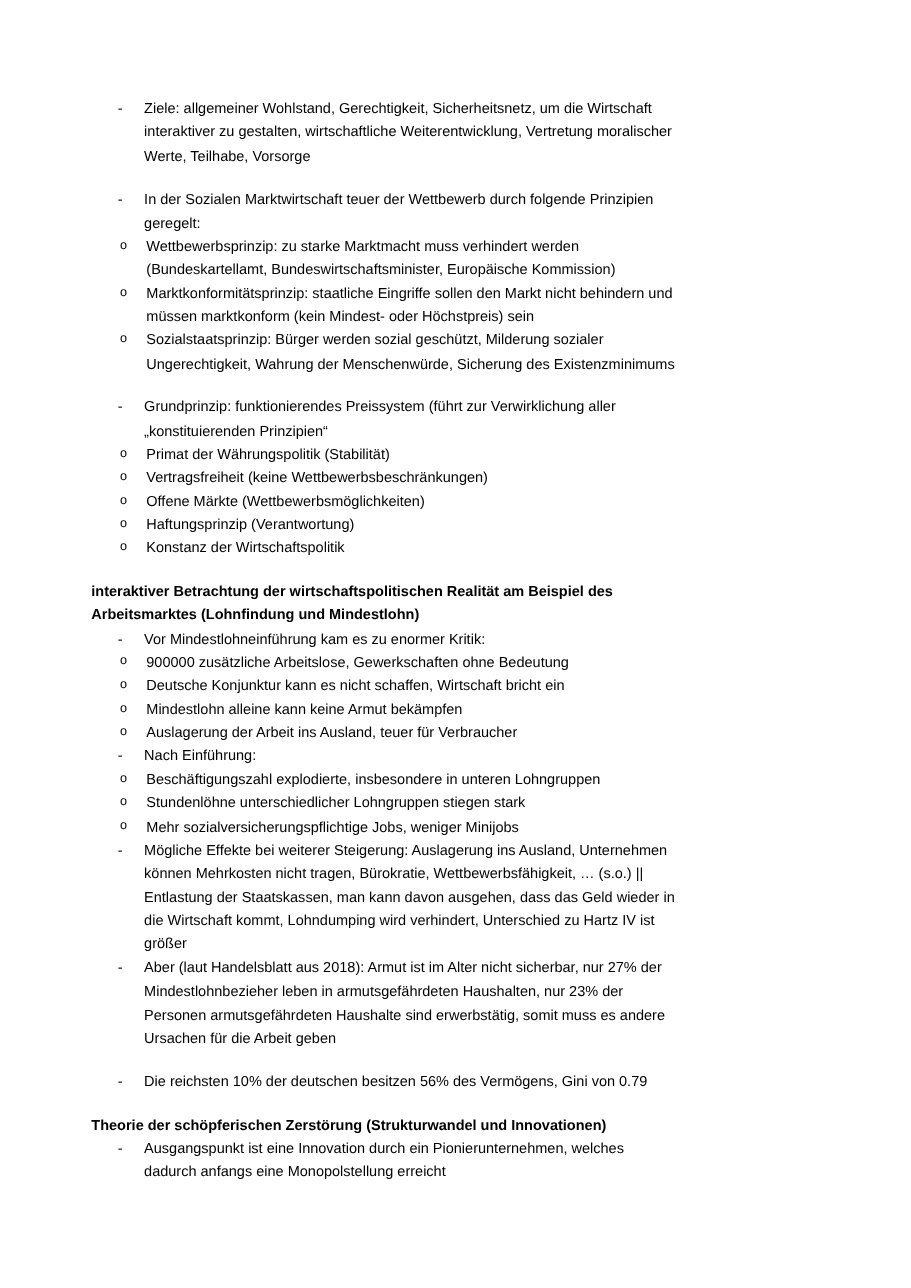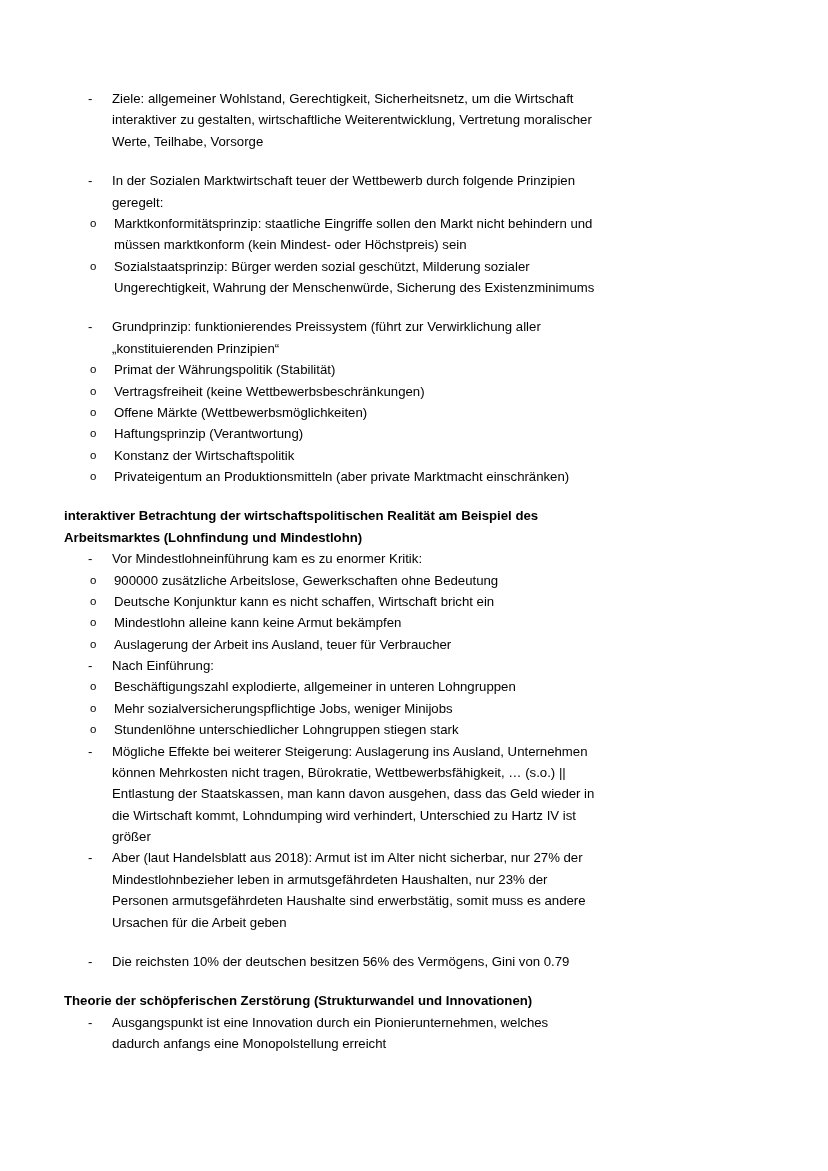--- a/index.html
+++ b/index.html
@@ -13,20 +13,21 @@
     font-family: "Liberation Sans", sans-serif;
     color: #000000;
     overflow: hidden;
   }
   .page {
     position: relative;
     width: 704px;
     height: 1171px;
     box-sizing: border-box;
     padding: 88px 108px 0 64px;
+    margin-left: 19px;
   }
   .doc {
     font-size: 13.2px;
     line-height: 1.62;
   }
   
   ul.lvl1 {
     list-style: none;
     margin: 0;
     padding: 0;
@@ -81,58 +82,58 @@
     <ul class="lvl1">
       <li>Ziele: allgemeiner Wohlstand, Gerechtigkeit, Sicherheitsnetz, um die Wirtschaft interaktiver zu gestalten, wirtschaftliche Weiterentwicklung, Vertretung moralischer Werte, Teilhabe, Vorsorge</li>
     </ul>
 
     <div class="spacer"></div>
 
     <ul class="lvl1">
       <li>In der Sozialen Marktwirtschaft teuer der Wettbewerb durch folgende Prinzipien geregelt:</li>
     </ul>
     <ul class="lvl2">
+      <li>Wettbewerbsprinzip: zu starke Marktmacht muss verhindert werden (Bundeskartellamt, Bundeswirtschaftsminister, Europäische Kommission)</li>
       <li>Marktkonformitätsprinzip: staatliche Eingriffe sollen den Markt nicht behindern und müssen marktkonform (kein Mindest- oder Höchstpreis) sein</li>
       <li>Sozialstaatsprinzip: Bürger werden sozial geschützt, Milderung sozialer Ungerechtigkeit, Wahrung der Menschenwürde, Sicherung des Existenzminimums</li>
     </ul>
 
     <div class="spacer"></div>
 
     <ul class="lvl1">
       <li>Grundprinzip: funktionierendes Preissystem (führt zur Verwirklichung aller „konstituierenden Prinzipien“</li>
     </ul>
     <ul class="lvl2">
       <li>Primat der Währungspolitik (Stabilität)</li>
       <li>Vertragsfreiheit (keine Wettbewerbsbeschränkungen)</li>
       <li>Offene Märkte (Wettbewerbsmöglichkeiten)</li>
       <li>Haftungsprinzip (Verantwortung)</li>
       <li>Konstanz der Wirtschaftspolitik</li>
-      <li>Privateigentum an Produktionsmitteln (aber private Marktmacht einschränken)</li>
     </ul>
 
     <div class="spacer"></div>
 
     <p class="heading">interaktiver Betrachtung der wirtschaftspolitischen Realität am Beispiel des Arbeitsmarktes (Lohnfindung und Mindestlohn)</p>
 
     <ul class="lvl1">
       <li>Vor Mindestlohneinführung kam es zu enormer Kritik:</li>
     </ul>
     <ul class="lvl2">
       <li>900000 zusätzliche Arbeitslose, Gewerkschaften ohne Bedeutung</li>
       <li>Deutsche Konjunktur kann es nicht schaffen, Wirtschaft bricht ein</li>
       <li>Mindestlohn alleine kann keine Armut bekämpfen</li>
       <li>Auslagerung der Arbeit ins Ausland, teuer für Verbraucher</li>
     </ul>
     <ul class="lvl1">
       <li>Nach Einführung:</li>
     </ul>
     <ul class="lvl2">
-      <li>Beschäftigungszahl explodierte, allgemeiner in unteren Lohngruppen</li>
+      <li>Beschäftigungszahl explodierte, insbesondere in unteren Lohngruppen</li>
+      <li>Stundenlöhne unterschiedlicher Lohngruppen stiegen stark</li>
       <li>Mehr sozialversicherungspflichtige Jobs, weniger Minijobs</li>
-      <li>Stundenlöhne unterschiedlicher Lohngruppen stiegen stark</li>
     </ul>
     <ul class="lvl1">
       <li>Mögliche Effekte bei weiterer Steigerung: Auslagerung ins Ausland, Unternehmen können Mehrkosten nicht tragen, Bürokratie, Wettbewerbsfähigkeit, … (s.o.) || Entlastung der Staatskassen, man kann davon ausgehen, dass das Geld wieder in die Wirtschaft kommt, Lohndumping wird verhindert, Unterschied zu Hartz IV ist größer</li>
       <li>Aber (laut Handelsblatt aus 2018): Armut ist im Alter nicht sicherbar, nur 27% der Mindestlohnbezieher leben in armutsgefährdeten Haushalten, nur 23% der Personen armutsgefährdeten Haushalte sind erwerbstätig, somit muss es andere Ursachen für die Arbeit geben</li>
     </ul>
 
     <div class="spacer"></div>
 
     <ul class="lvl1">
       <li>Die reichsten 10% der deutschen besitzen 56% des Vermögens, Gini von 0.79</li>

